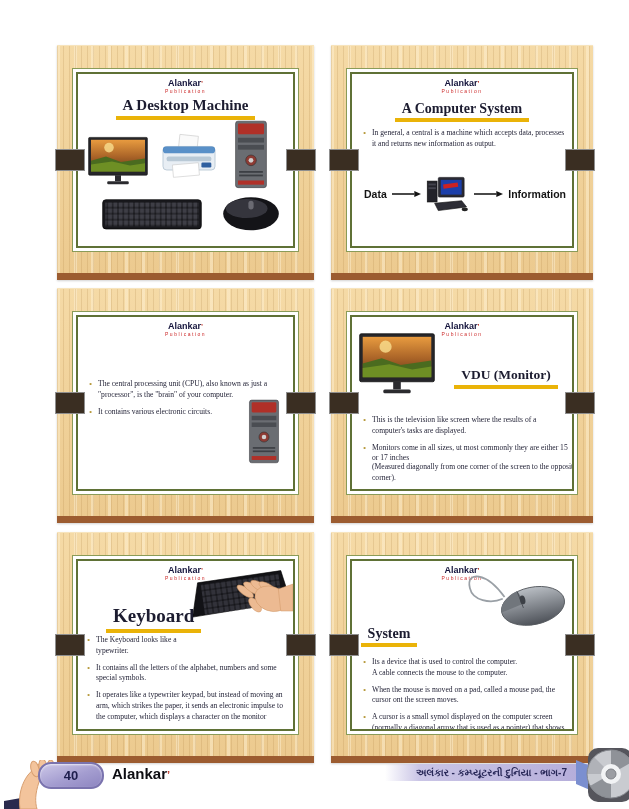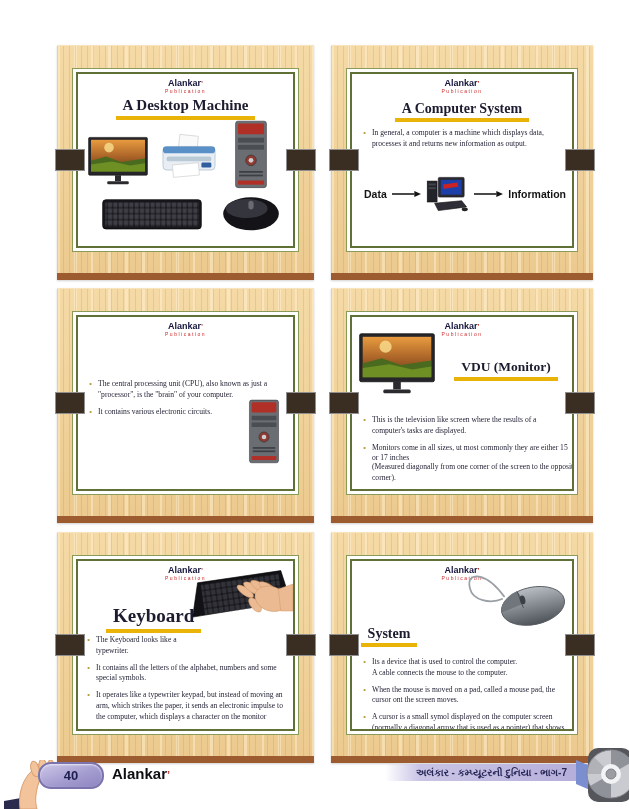--- a/index.html
+++ b/index.html
@@ -153,21 +153,21 @@
     <div class="clip clip-r"></div>
     <div class="slide">
       <div class="slide-inner">
         <div class="logo">
           <div class="logo-main"><span>Alankar</span><span class="tm">’</span></div>
           <div class="logo-sub">Publication</div>
         </div>
         <div class="title" style="left:0;right:0;top:26px;font-size:14px"><span class="u">A Computer System</span></div>
 
         <ul class="bullets" style="left:10px;top:54px;width:206px">
-          <li><span>In general, a computer is a machine which displays data, processes it and returns new information as output.</span></li>
+          <li><span>In general, a central is a machine which accepts data, processes it and returns new information as output.</span></li>
         </ul>
 
 
         <div class="diag-row" style="left:12px;right:6px;top:96px">
           <span>Data</span>
           <svg width="38" height="10" viewBox="0 0 38 10">
             <line x1="0" y1="5" x2="29" y2="5" stroke="#141414" stroke-width="2"></line>
             <polygon points="29,1 38,5 29,9" fill="#141414"></polygon>
           </svg>
           <svg width="56" height="48" viewBox="0 0 70 58">
@@ -233,21 +233,21 @@
         <svg class="img" style="left:6px;top:16px" width="78" height="64" viewBox="0 0 100 84">
           <rect x="1" y="1" width="98" height="63" rx="2" fill="#26262a" stroke="#111"></rect>
           <rect x="5" y="5" width="90" height="53" fill="url(#g-sky)"></rect>
           <circle cx="35" cy="18" r="8" fill="#f7d98a" opacity="0.85"></circle>
           <path d="M5 40 L30 33 L55 42 L95 36 L95 58 L5 58 Z" fill="#4a6b1f"></path>
           <path d="M5 46 L40 41 L70 48 L95 44 L95 58 L5 58 Z" fill="#6e8f24"></path>
           <rect x="45" y="64" width="10" height="10" fill="#2b2b2f"></rect>
           <rect x="32" y="74" width="36" height="5" rx="2" fill="#2b2b2f"></rect>
         </svg>
 
-        <div class="title" style="left:92px;width:124px;top:42px;font-size:13.5px"><span class="u">VDU (Monitor)</span></div>
+        <div class="title" style="left:92px;width:124px;top:50px;font-size:13.5px"><span class="u">VDU (Monitor)</span></div>
 
         <ul class="bullets" style="left:10px;top:98px;width:208px">
           <li><span>This is the television like screen where the results of a computer's tasks are displayed.</span></li>
           <li style="margin-bottom:0"><span>Monitors come in all sizes, ut most commonly they are either 15 or 17 inches</span></li>
         </ul>
         <div class="note" style="position:absolute;left:10px;top:148px;width:208px">(Measured diagonally from one corner of the screen to the opposite corner).</div>
       </div>
     </div>
   </div>
 

